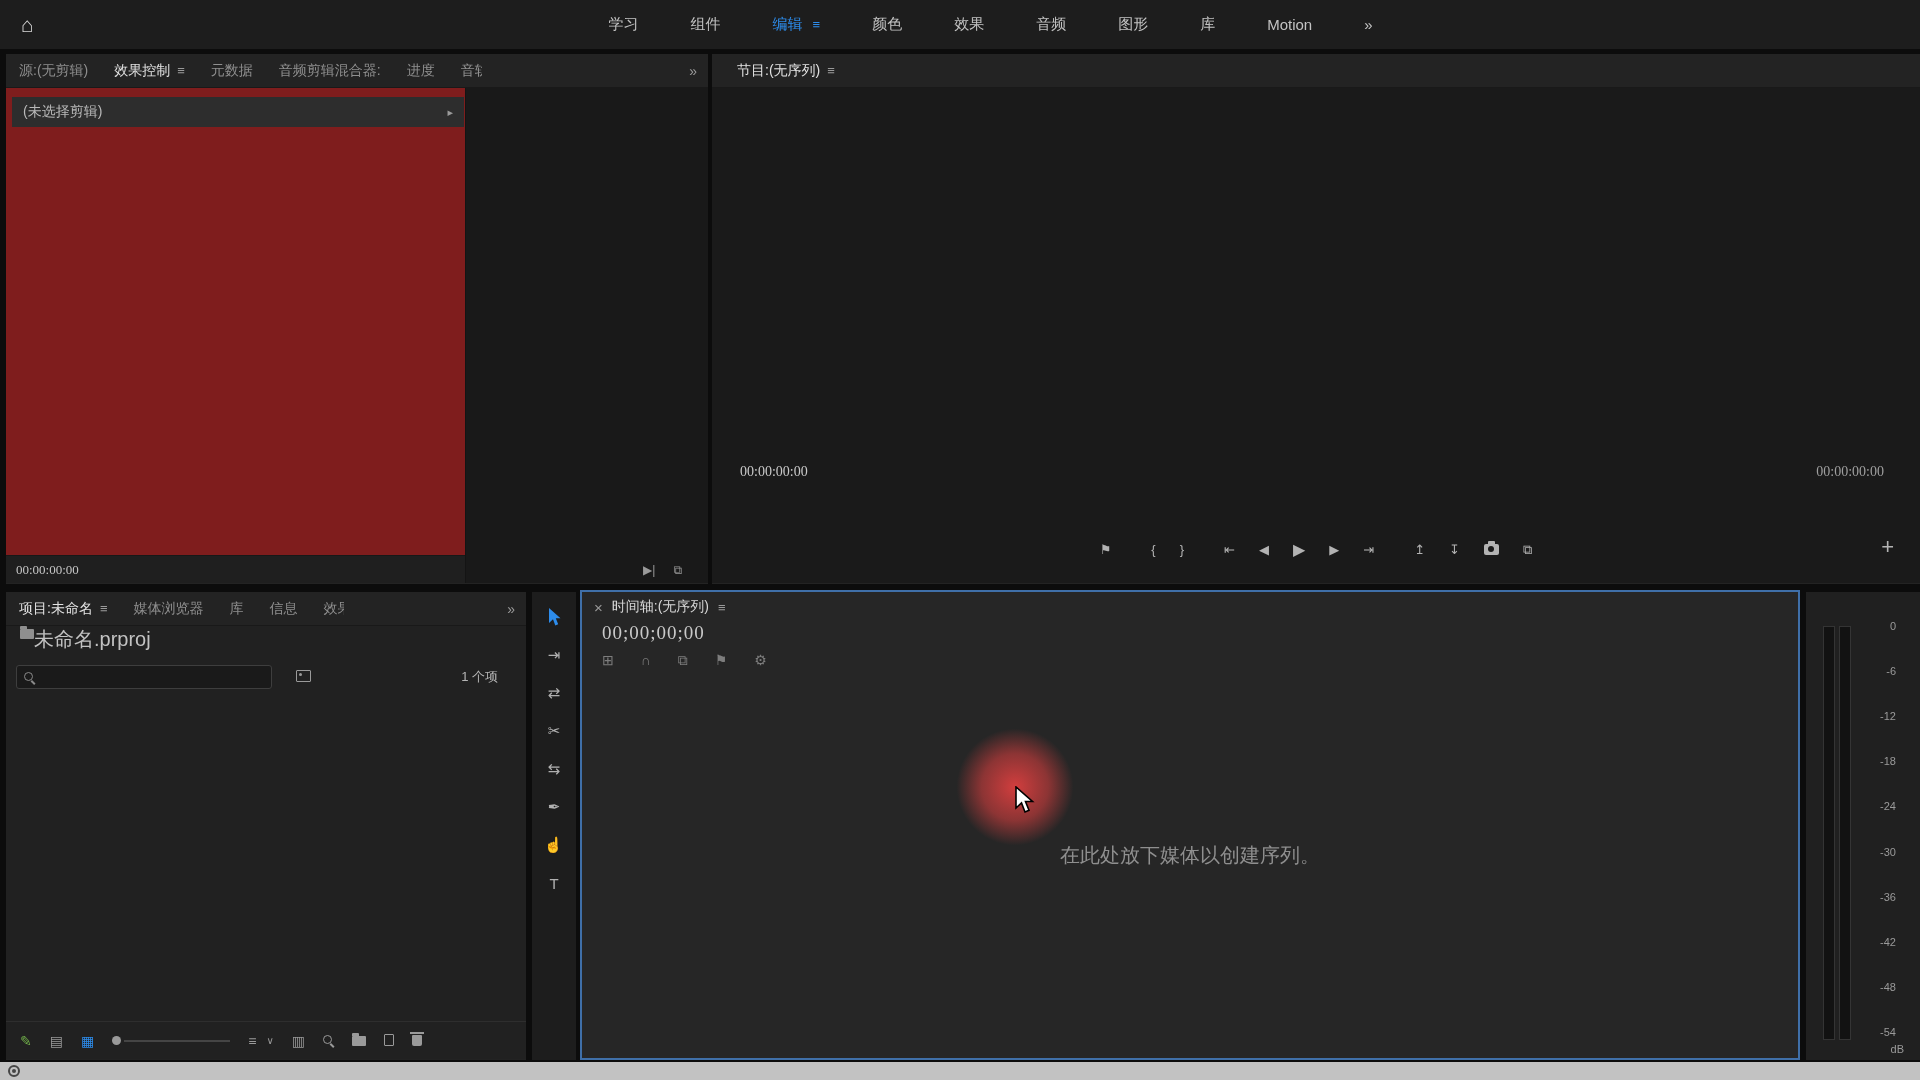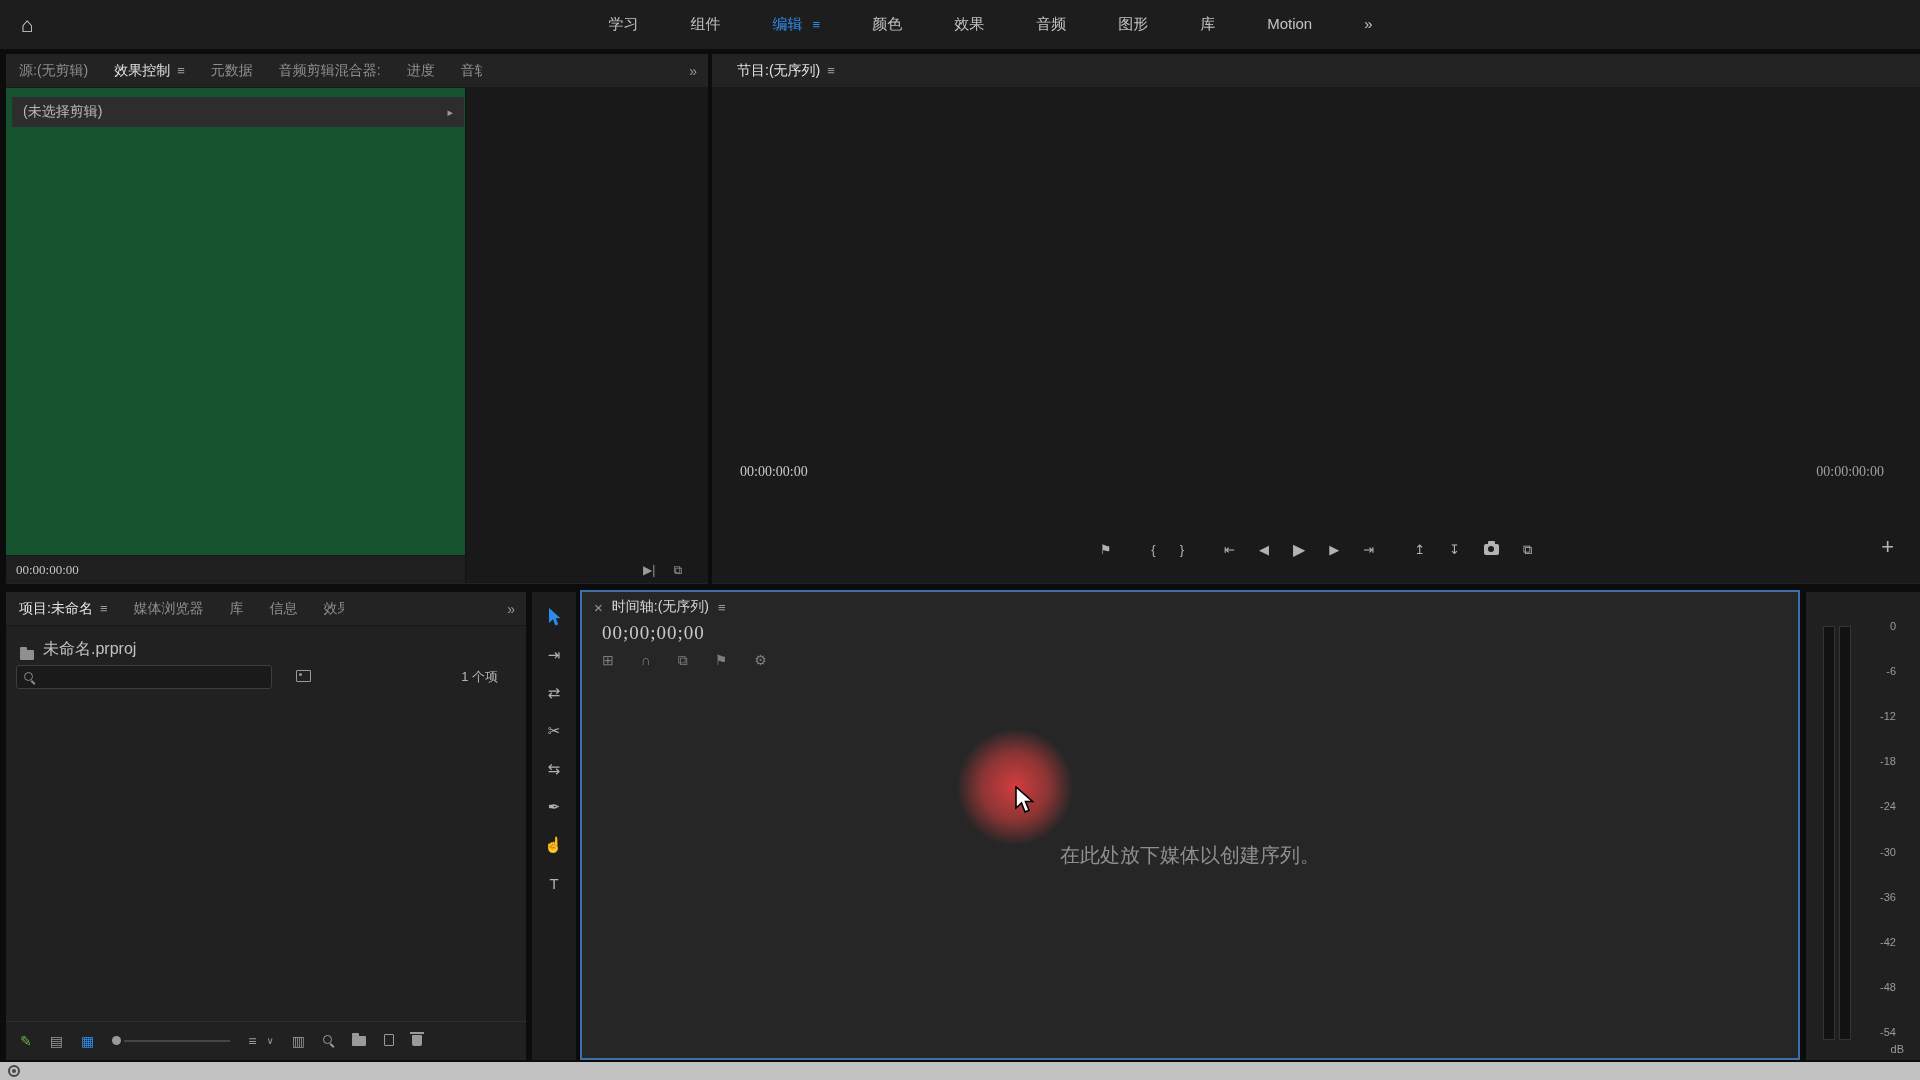--- a/index.html
+++ b/index.html
@@ -3,58 +3,58 @@
 <meta charset="utf-8">
 <style>
 *{margin:0;padding:0;box-sizing:border-box}
 html,body{width:1920px;height:1080px}
 body{background:#0c0c0c;font-family:"Liberation Sans",sans-serif;color:#bfbfbf;overflow:hidden;position:relative}
 .mono{font-family:Liberation Serif, serif}
 
 
 .topbar{position:absolute;left:0;top:0;width:1920px;height:49px;background:#1d1d1d;display:flex;align-items:center}
 .home{width:54px;display:flex;justify-content:center;align-items:center;font-size:21px;color:#d8d8d8;height:100%}
-.ws-tabs{position:absolute;left:50%;transform:translateX(-46%);display:flex;gap:52px;font-size:15px;color:#c3c3c3;white-space:nowrap}
+.ws-tabs{position:absolute;left:50%;transform:translateX(-46%);display:flex;align-items:center;gap:52px;font-size:15px;color:#c3c3c3;white-space:nowrap}
 .ws-tab{cursor:default}
 .ws-tab.active{color:#2d8ceb;display:inline-flex;align-items:center;gap:10px}
 .ws-tab.active .wsmenu{font-size:13px;color:#2d8ceb}
 .ws-overflow{font-size:15px;color:#c3c3c3}
 
 
 .panel{position:absolute;background:#232323}
 .tabbar{height:34px;background:#232323;display:flex;align-items:stretch;overflow:hidden;border-bottom:1px solid #191919}
 .ptab{display:flex;align-items:center;gap:7px;padding:0 13px;font-size:14px;color:#8f8f8f;white-space:nowrap}
 .ptab.active{color:#e2e2e2}
 .pmenu{color:#9a9a9a;font-size:13px}
 .ptab.clip{max-width:34px;overflow:hidden;padding-right:0}
 .ptab-overflow{margin-left:auto;display:flex;align-items:center;padding:0 11px;color:#9a9a9a;font-size:14px;flex:none}
 
 
 #source-panel{left:6px;top:54px;width:702px;height:530px}
-.sp-content{position:relative;height:495px;background:#14532d}
+.sp-content{position:relative;height:495px;background:#7f1d1d}
 .sp-kf{position:absolute;left:459px;top:0;right:0;bottom:0;background:#191919;border-left:1px solid #141414}
 .sp-clipbar{position:absolute;left:6px;top:9px;width:452px;height:30px;background:#2d2d2d;display:flex;align-items:center;padding:0 11px;font-size:14px;color:#b9b9b9}
 .sp-clipbar .tri{margin-left:auto;color:#9a9a9a;font-size:11px}
 .sp-bottomleft{position:absolute;left:0;bottom:0;width:459px;height:28px;display:flex;align-items:center;padding-left:10px;background:#1f1f1f;border-top:1px solid #181818;font-size:13px;color:#c6c6c6}
 .sp-kf-icons{position:absolute;right:26px;bottom:6px;display:flex;gap:18px;color:#9a9a9a;font-size:12px}
 
 
 #program-panel{left:712px;top:54px;width:1208px;height:530px}
 .pg-content{position:relative;height:495px;background:#1a1a1a}
 .pg-tc-left{position:absolute;left:28px;top:376px;font-size:14px;color:#c9c9c9}
 .pg-tc-right{position:absolute;right:36px;top:376px;font-size:14px;color:#9f9f9f}
 .pg-transport{position:absolute;left:0;right:0;top:452px;display:flex;justify-content:center;align-items:center;gap:24px;color:#b3b3b3;font-size:13px}
 .pg-transport .gap{margin-left:16px}
 .pg-transport .play{font-size:16px}
 .pg-plus{position:absolute;right:26px;top:446px;font-size:22px;color:#b3b3b3}
 
 
 #project-panel{left:6px;top:592px;width:520px;height:468px}
 .pj-content{position:relative;height:433px;background:#212121}
-.pj-row1{height:34px;display:flex;align-items:flex-end;gap:9px;padding-left:14px;font-size:16px;color:#c2c2c2}
+.pj-row1{height:34px;display:flex;align-items:flex-start;padding-left:14px;font-size:20px;color:#c2c2c2}
 .pj-row2{height:34px;display:flex;align-items:center;padding-left:10px}
 .search{width:256px;height:24px;background:#1a1a1a;border:1px solid #3e3e3e;border-radius:3px;display:flex;align-items:center;padding:0 7px;gap:7px;color:#8a8a8a}
 .search input{flex:1;background:transparent;border:none;outline:none;color:#cfcfcf;font-size:13px;min-width:0}
 .pj-picbtn{margin-left:24px;color:#9a9a9a}
 .pj-count{margin-left:auto;margin-right:28px;font-size:13px;color:#b5b5b5}
 .pj-list{position:absolute;left:0;right:0;top:99px;bottom:38px;border-top:1px solid #2e2e2e;overflow:hidden}
 .pj-colline{position:absolute;left:273px;top:0;bottom:0;border-left:1px solid #2a2a2a}
 .pj-rowline{position:absolute;left:0;right:0;top:190px;border-top:1px solid #272727}
 .thumb{position:absolute;left:104px;top:27px;width:56px;height:110px;border-radius:1px;
  background:

